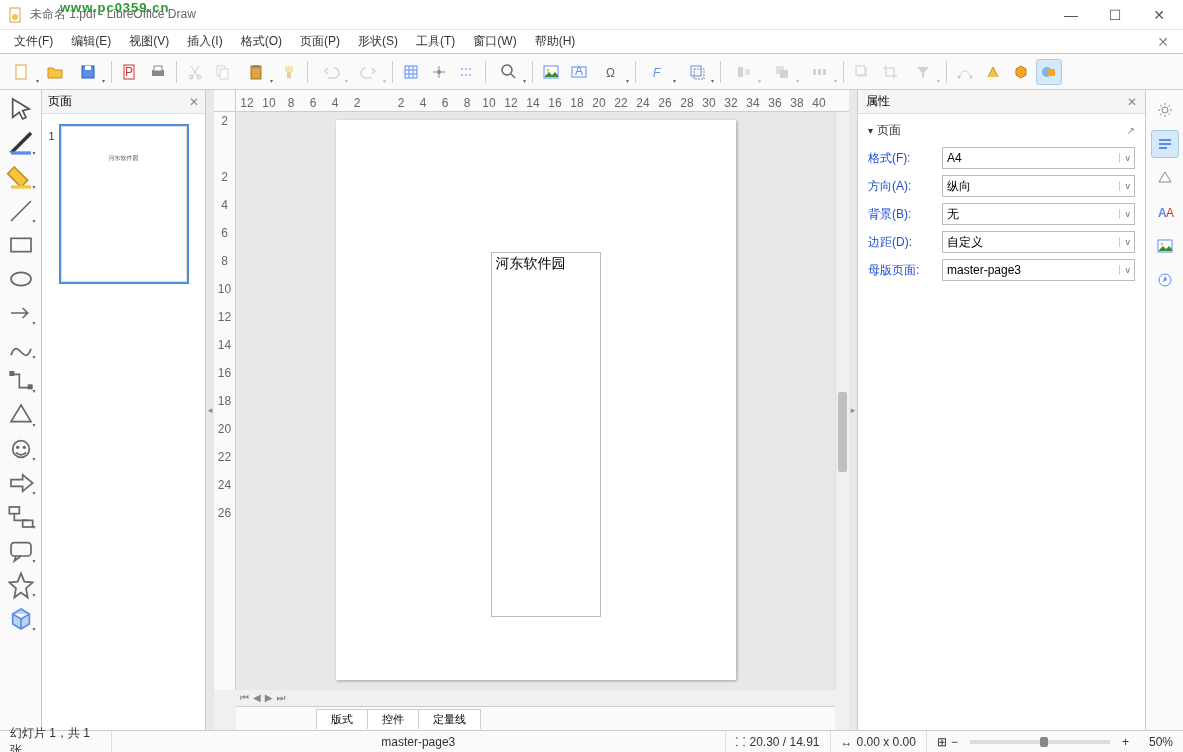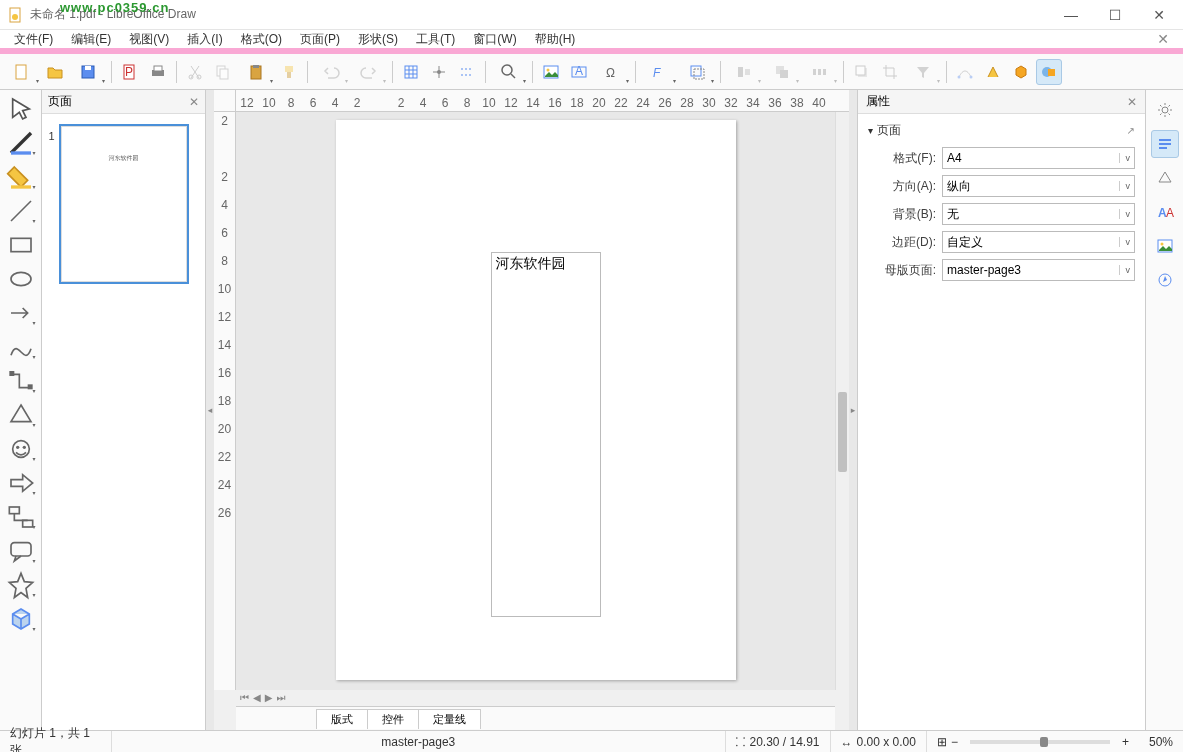--- a/index.html
+++ b/index.html
@@ -6,21 +6,21 @@
 body { width: 1183px; height: 752px; background: #fff; overflow: hidden; position: relative; }
 
 
 .titlebar { height: 30px; display: flex; align-items: center; padding: 8px 8px; background: #fff; border-bottom: 1px solid #e5e5e5; }
 .titlebar .icon { width: 16px; height: 16px; margin-right: 6px; display: inline-block; }
 .titlebar .title { color: #666; }
 .win-controls { margin-left: auto; display: flex; gap: 20px; padding-right: 4px; }
 .win-controls span { width: 24px; text-align: center; cursor: pointer; font-size: 14px; color: #555; }
 
 
-.menubar { height: 24px; display: flex; align-items: center; padding: 0 6px; gap: 2px; border-bottom: 6px solid #f9a8d4; }
+.menubar { height: 24px; display: flex; align-items: center; padding: 0 6px; gap: 2px; border-bottom: 1px solid #f9a8d4; }
 .menubar .menuitem { padding: 2px 8px; cursor: pointer; color: #333; }
 .menubar .close { margin-left: auto; padding: 0 8px; color: #888; font-size: 14px; cursor: pointer; }
 
 
 .toolbar { height: 36px; display: flex; align-items: center; padding: 0 4px; gap: 2px; border-bottom: 1px solid #ccc; background: #fafafa; }
 .toolbar .tbtn { width: 26px; height: 26px; display: flex; align-items: center; justify-content: center; cursor: pointer; border-radius: 3px; position: relative; }
 .toolbar .tbtn.wd { width: 36px; }
 .toolbar .tbtn.active { background: #d5e9f8; border: 1px solid #a9c9e5; }
 .toolbar .sep { width: 1px; height: 22px; background: #ccc; margin: 0 3px; }
 .toolbar .dd { position: absolute; right: 1px; bottom: 1px; font-size: 6px; color: #666; }
@@ -67,21 +67,21 @@
 
 
 .props-panel { width: 288px; background: #fff; border-left: 1px solid #ccc; display: flex; flex-direction: column; }
 .props-header { height: 24px; display: flex; align-items: center; padding: 0 8px; background: #f5f5f5; border-bottom: 1px solid #ddd; }
 .props-header .close { margin-left: auto; cursor: pointer; color: #888; }
 .props-body { flex: 1; padding: 8px 10px; }
 .section-title { display: flex; align-items: center; margin-bottom: 8px; color: #333; }
 .section-title .caret { margin-right: 4px; font-size: 10px; }
 .section-title .morebtn { margin-left: auto; font-size: 10px; color: #888; cursor: pointer; }
 .prop-row { display: flex; align-items: center; margin-bottom: 6px; gap: 6px; }
-.prop-row label { width: 68px; text-align: right; color: #404040; }
+.prop-row label { width: 68px; text-align: left; color: #1d4ed8; }
 .prop-row .sel { flex: 1; height: 22px; border: 1px solid #bbb; background: #fff; display: flex; align-items: center; padding: 0 4px; cursor: pointer; }
 .prop-row .sel .arrow { margin-left: auto; font-size: 9px; color: #666; border-left: 1px solid #ccc; padding-left: 6px; }
 .prop-row .btn { flex: 1; height: 24px; border: 1px solid #bbb; background: #fafafa; display: flex; align-items: center; justify-content: center; gap: 4px; cursor: pointer; }
 .chk-row { padding-left: 74px; margin-bottom: 4px; display: flex; align-items: center; gap: 4px; }
 .chk-row input { cursor: pointer; }
 
 
 .sidebar-tabs { width: 38px; background: #fafafa; border-left: 1px solid #ccc; display: flex; flex-direction: column; align-items: center; padding-top: 6px; gap: 6px; }
 .sidebar-tabs .stab { width: 28px; height: 28px; display: flex; align-items: center; justify-content: center; cursor: pointer; border-radius: 3px; }
 .sidebar-tabs .stab.gear { color: #888; }

